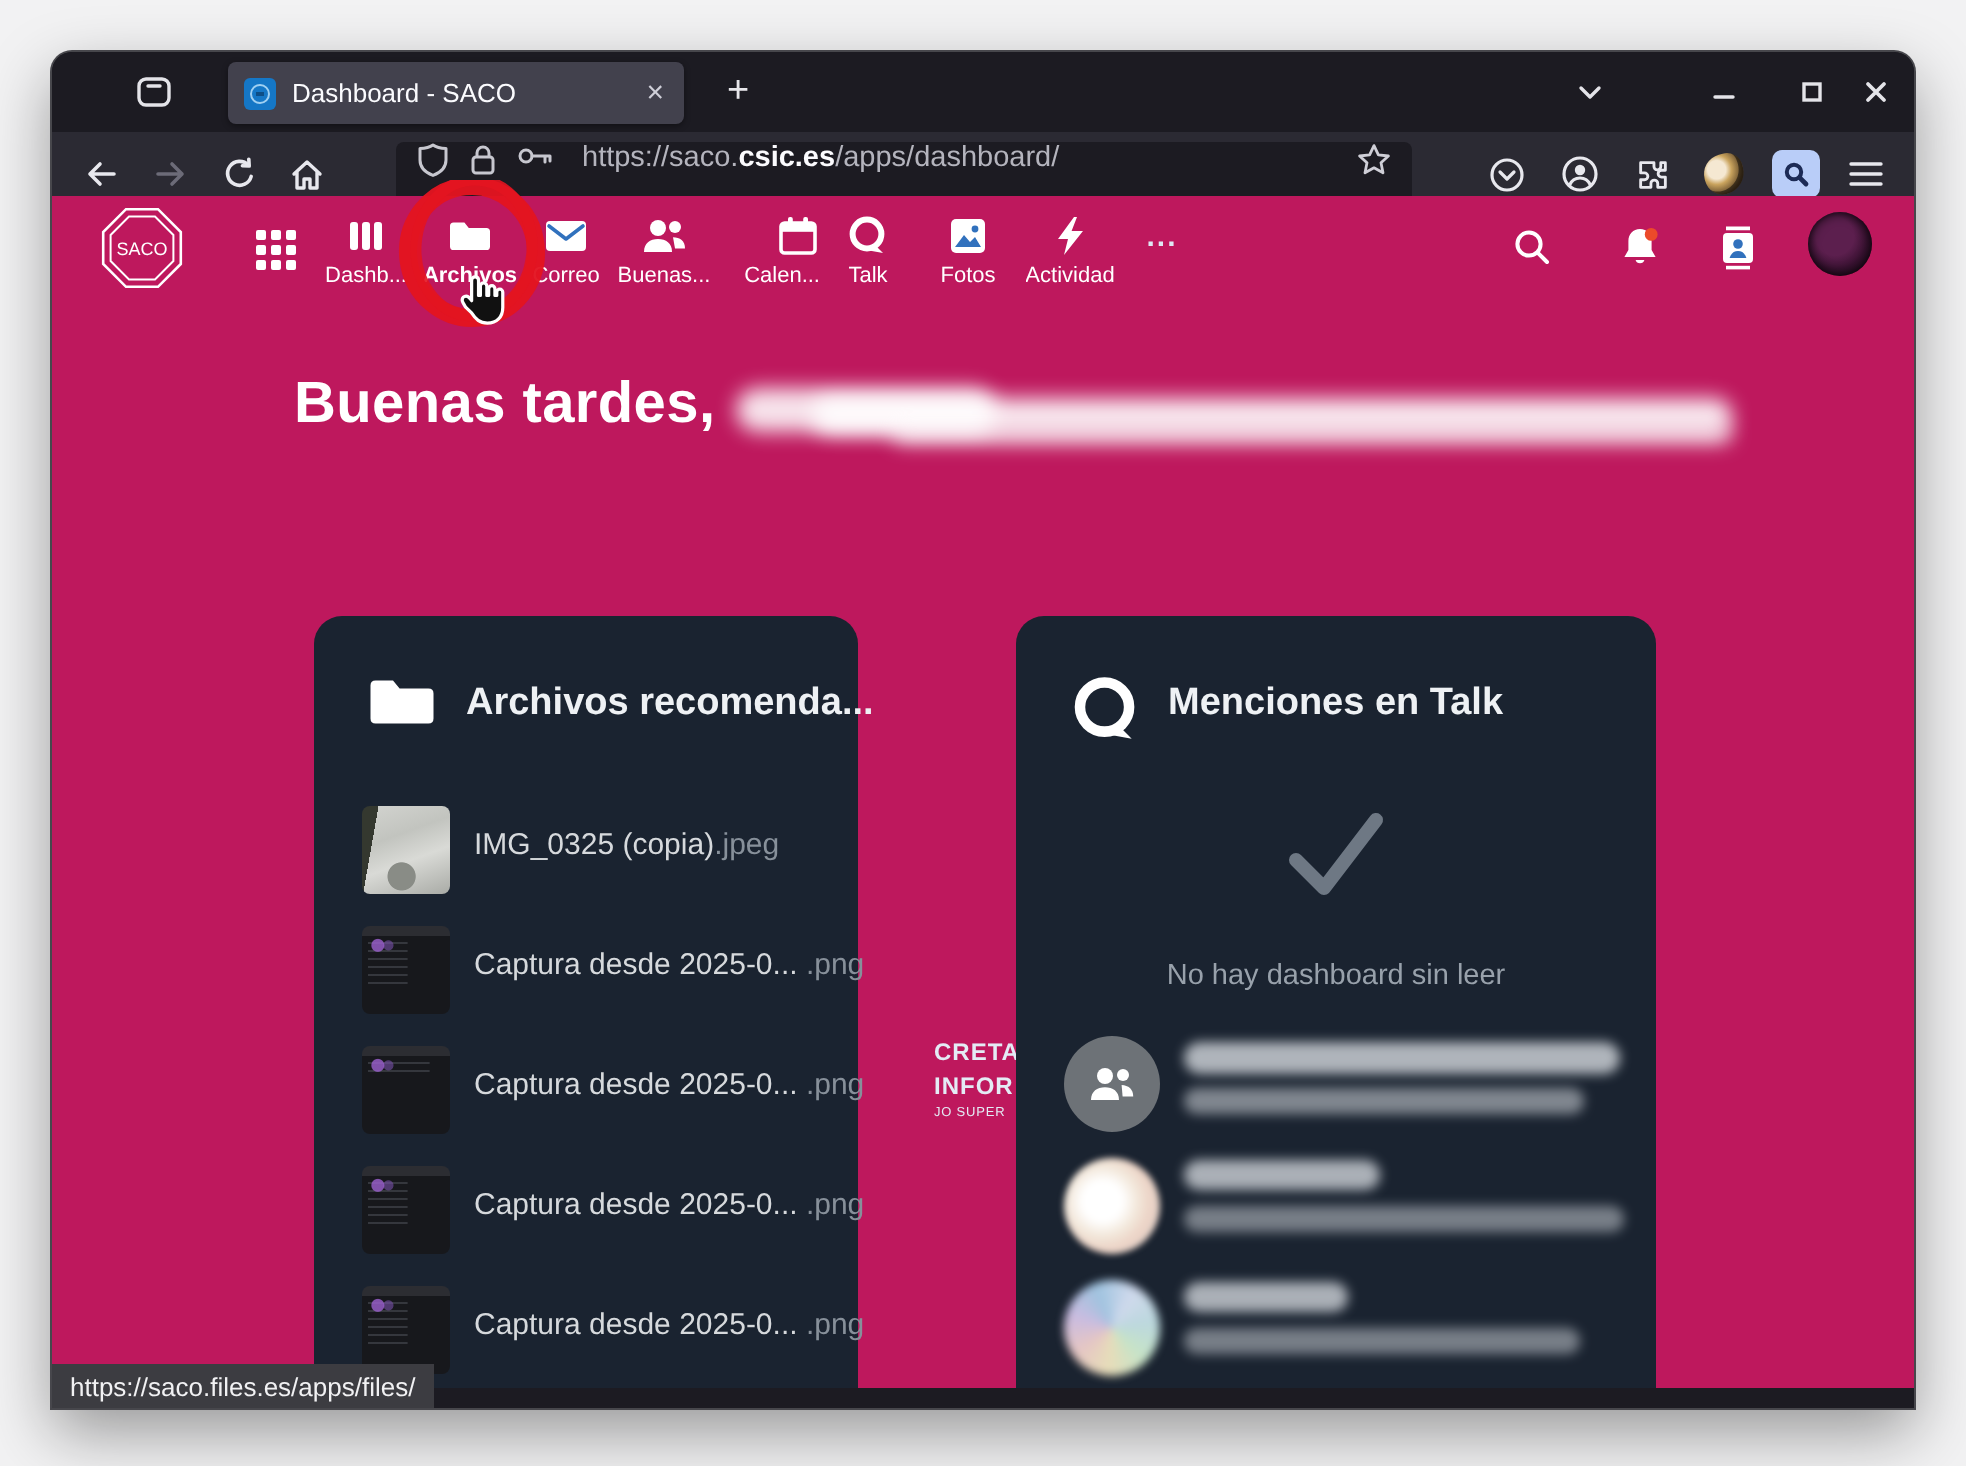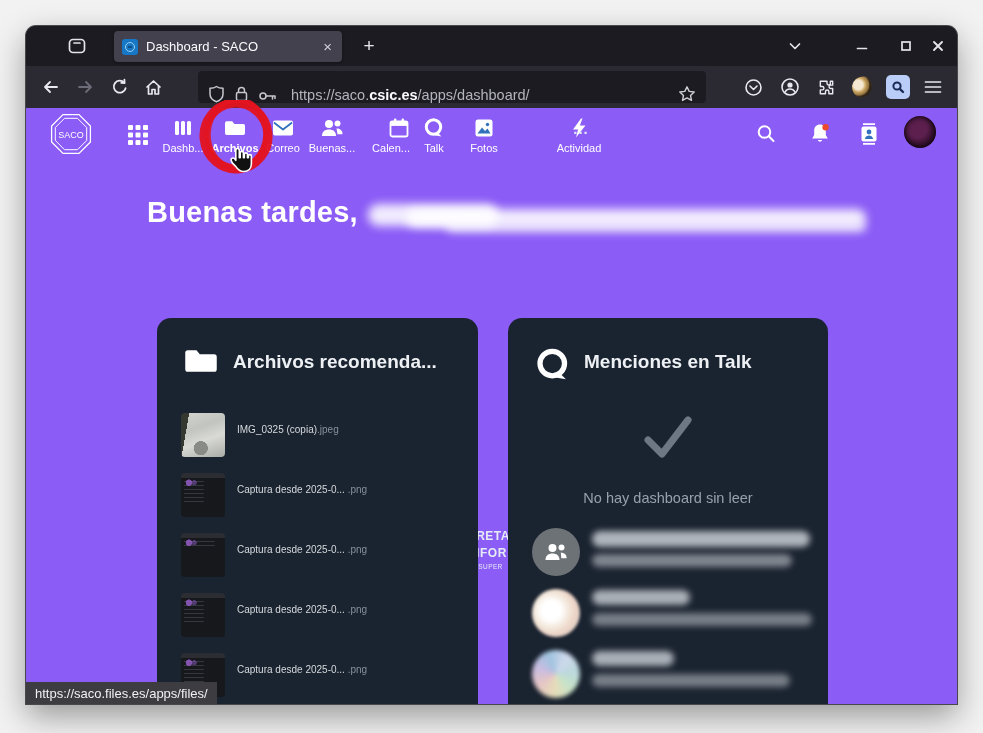--- a/index.html
+++ b/index.html
@@ -15,30 +15,30 @@
   .favicon{width:16px;height:16px;border-radius:3px;background:#1577c6;margin-right:8px;position:relative;flex:none;}
   .favicon:before{content:"";position:absolute;left:3px;top:3px;width:8px;height:8px;border:1.5px solid #9fd0f2;border-radius:50%;}
   .favicon:after{content:"";position:absolute;left:6px;top:7px;width:4px;height:2px;background:#0d4e86;}
   .tab-title{flex:1;white-space:nowrap;overflow:hidden;}
   .tab-close{color:#cfcfd8;font-size:15px;padding:0 2px;margin-left:6px;}
   .newtab{position:absolute;left:330px;top:7px;width:26px;height:26px;color:#e6e6ea;font-size:19px;display:flex;align-items:center;justify-content:center;}
   
   .toolbar{position:absolute;left:0;top:40px;width:100%;height:42px;background:#2b2a33;}
   .nav-btn{position:absolute;top:6px;width:30px;height:30px;display:flex;align-items:center;justify-content:center;border-radius:4px;}
   .urlbar{position:absolute;left:172px;top:5px;width:508px;height:32px;background:#1c1b22;border-radius:4px;
-          display:flex;align-items:flex-end;padding:0 10px;box-sizing:border-box;}
+          display:flex;align-items:flex-start;padding:0 10px;box-sizing:border-box;}
   .url-ic{margin-right:9px;flex:none;display:flex;}
   .url-text{font-size:14.5px;color:#b4b4bd;white-space:nowrap;overflow:hidden;flex:1;margin-left:4px;}
   .url-text b{color:#fbfbfe;font-weight:bold;}
   .ext-colorful{width:20px;height:20px;border-radius:50% 40% 55% 45%;
      background:radial-gradient(circle at 35% 35%, #f5e8d2 0 25%, #caa45e 40%, #5a4326 70%, #171310 100%);
      box-shadow:inset -2px -2px 0 rgba(0,0,0,.5);transform:rotate(-15deg);}
   .ext-blue{width:24px;height:24px;border-radius:5px;background:#b9cdf8;display:flex;align-items:center;justify-content:center;}
   
-  .content{position:absolute;left:0;top:82px;width:100%;height:596px;background:#8b5cf6;}
+  .content{position:absolute;left:0;top:72px;width:100%;height:596px;background:#be185d;}
   .nc-app{position:absolute;width:56px;top:9px;display:flex;flex-direction:column;align-items:center;z-index:2;}
   .nc-app .lbl{font-size:11px;color:#fff;margin-top:3px;white-space:nowrap;max-width:54px;overflow:hidden;text-overflow:ellipsis;}
   .nc-app.active .lbl{font-weight:bold;}
   .nc-icon-btn{position:absolute;display:flex;align-items:center;justify-content:center;z-index:2;}
   .logo{position:absolute;left:22px;top:3px;width:46px;height:46px;z-index:2;}
   .avatar{position:absolute;left:878px;top:8px;width:32px;height:32px;border-radius:50%;z-index:2;
     background:radial-gradient(circle at 42% 38%, #5c1f4e 0 35%, #3a1232 60%, #190b18 100%);box-shadow:inset 0 0 6px #000;}
   .greeting{position:absolute;left:121px;top:88px;font-size:29px;font-weight:bold;color:#fff;letter-spacing:.2px;z-index:2;}
   .smudge{position:absolute;background:rgba(255,255,255,.88);filter:blur(5px);border-radius:12px;z-index:2;}
   
@@ -57,21 +57,21 @@
      linear-gradient(100deg, #34382f 0 16%, rgba(0,0,0,0) 16%),
      linear-gradient(160deg,#d3d4d0 0%,#c2c4bf 35%,#d9dad6 60%,#a9aba6 100%);}
   .thumb-shot{background:
      radial-gradient(circle at 18% 22%, rgba(156,96,208,.8) 0 6%, rgba(0,0,0,0) 7%),
      radial-gradient(circle at 30% 22%, rgba(120,80,170,.6) 0 5%, rgba(0,0,0,0) 6%),
      linear-gradient(#2c2d32 0 5px, rgba(0,0,0,0) 5px),
      repeating-linear-gradient(180deg, rgba(130,136,148,.28) 0 1px, rgba(0,0,0,0) 1px 4px),
      #17181c;
      background-size:100% 100%,100% 100%,100% 100%,45% 55%,100% 100%;
      background-repeat:no-repeat;background-position:0 0,0 0,0 0,3px 8px,0 0;}
-  .file-name{position:absolute;left:80px;top:12px;font-size:10px;color:#d6d9dc;white-space:nowrap;}
+  .file-name{position:absolute;left:80px;top:12px;font-size:15px;color:#d6d9dc;white-space:nowrap;}
   .file-name .ext{color:#87909a;}
   .talk-empty{position:absolute;left:0;top:172px;width:100%;text-align:center;font-size:14.5px;color:#98a1ab;}
   .t-row{position:absolute;left:0;width:100%;height:61px;}
   .t-avatar{position:absolute;left:24px;top:6px;width:48px;height:48px;border-radius:50%;}
   .av-group{background:#6d7277;display:flex;align-items:center;justify-content:center;}
   .av-pearl{background:radial-gradient(circle at 40% 45%, #ffffff 0 25%, #f2e7da 45%, #ecd3c6 62%, #ddd2ca 85%, #cfc6bf 100%);filter:blur(1.5px);}
   .av-rainbow{background:conic-gradient(from 30deg, #cfd9ec, #bcd8de, #c6e3c8, #e7ddb9, #e5c6c4, #cabce0, #9fc3df, #cfd9ec);filter:blur(2px);}
   .t-line{position:absolute;background:#c4c9cf;filter:blur(3px);border-radius:8px;opacity:.78;}
   
   .annot{position:absolute;left:170px;top:-8px;width:80px;height:86px;z-index:8;}
@@ -284,21 +284,21 @@
       <span class="lbl">Talk</span>
     </div>
     <div class="nc-app" style="left:430px;">
       <svg width="22" height="22" viewBox="0 0 22 22">
         <rect x="2.5" y="2.5" width="17" height="17" rx="2.5" fill="#fff"></rect>
         <circle cx="14.5" cy="7.5" r="1.7" fill="#3171bd"></circle>
         <path d="M4.5 16.5 L9 10.5 L12 14 L14.5 11.5 L17.5 16.5 Z" fill="#3171bd"></path>
       </svg>
       <span class="lbl">Fotos</span>
     </div>
-    <div class="nc-app" style="left:481px;margin-left:44px;">
+    <div class="nc-app" style="left:481px;">
       <svg width="20" height="22" viewBox="0 0 20 22">
         <path d="M12 1.5 L4 12.5 H9 L7 20.5 L16.5 8.5 H10.8 L13.5 1.5 Z" fill="#fff"></path>
       </svg>
       <span class="lbl">Actividad</span>
     </div>
     <div class="nc-icon-btn" style="left:541px;top:12px;width:28px;color:#dfe8f4;font-size:15px;font-weight:bold;letter-spacing:1px;">...</div>
 
     <div class="nc-icon-btn" style="left:729px;top:15px;">
       <svg width="22" height="22" viewBox="0 0 22 22">
         <circle cx="9.5" cy="9" r="5.8" fill="none" stroke="#fff" stroke-width="2"></circle>
@@ -339,21 +339,21 @@
     <div class="smudge" style="left:342px;top:96px;width:130px;height:22px;"></div>
     <div class="smudge" style="left:380px;top:101px;width:460px;height:18px;border-radius:9px;"></div>
     <div class="smudge" style="left:420px;top:113px;width:420px;height:11px;opacity:.8;"></div>
 
     <div class="watermark">
       <div class="w1">CRETA</div>
       <div class="w2">INFOR</div>
       <div class="w3">JO SUPER</div>
     </div>
 
-    <div class="card" style="left:131px;width:321px;">
+    <div class="card" style="left:131px;width:272px;">
       <div class="card-head">
         <svg width="36" height="30" viewBox="0 0 24 20">
           <path d="M1.5 4.5 Q1.5 2.8 3.2 2.8 H9 L11.2 5.5 H20.8 Q22.5 5.5 22.5 7.2 V15.5 Q22.5 17.2 20.8 17.2 H3.2 Q1.5 17.2 1.5 15.5 Z" fill="#fff"></path>
         </svg>
       </div>
       <div class="card-title">Archivos recomenda...</div>
 
       <div class="file-row" style="top:94px;">
         <div class="thumb thumb-photo"></div>
         <div class="file-name"><span>IMG_0325 (copia)</span><span class="ext">.jpeg</span></div>

